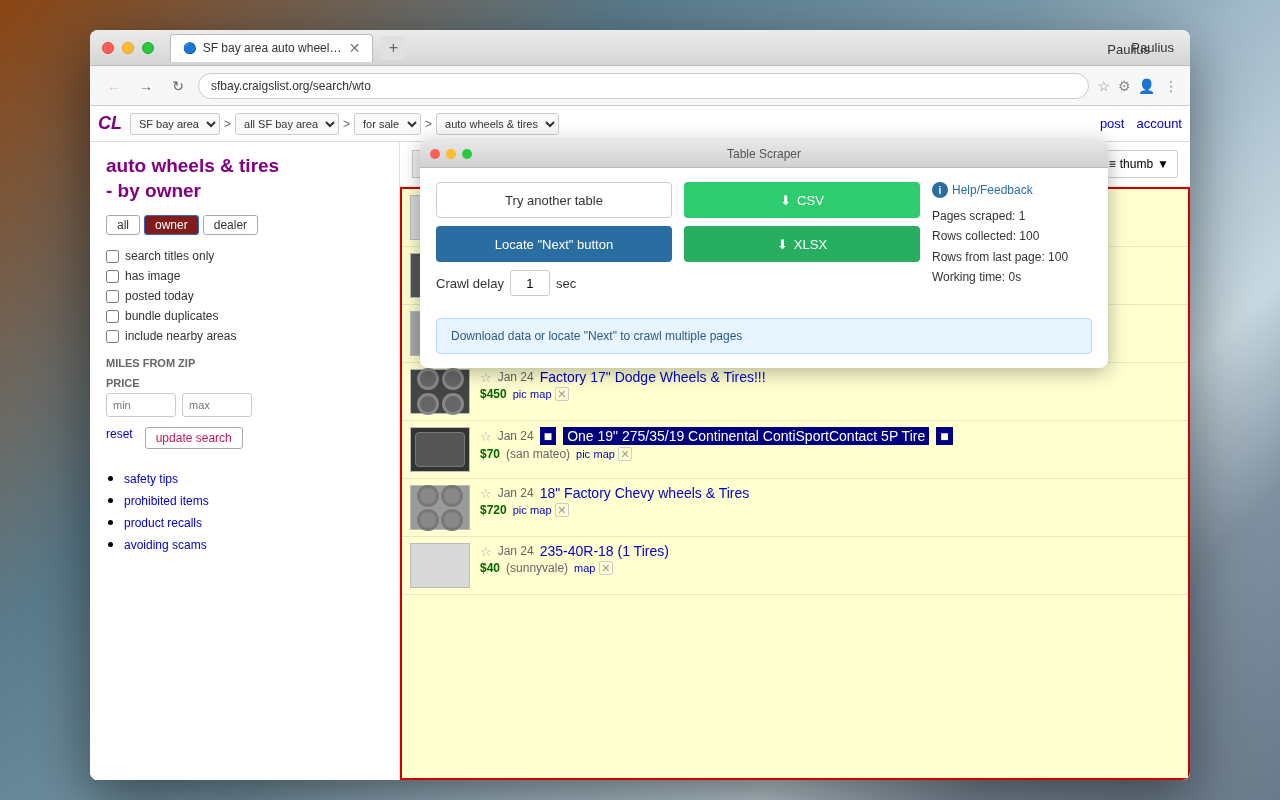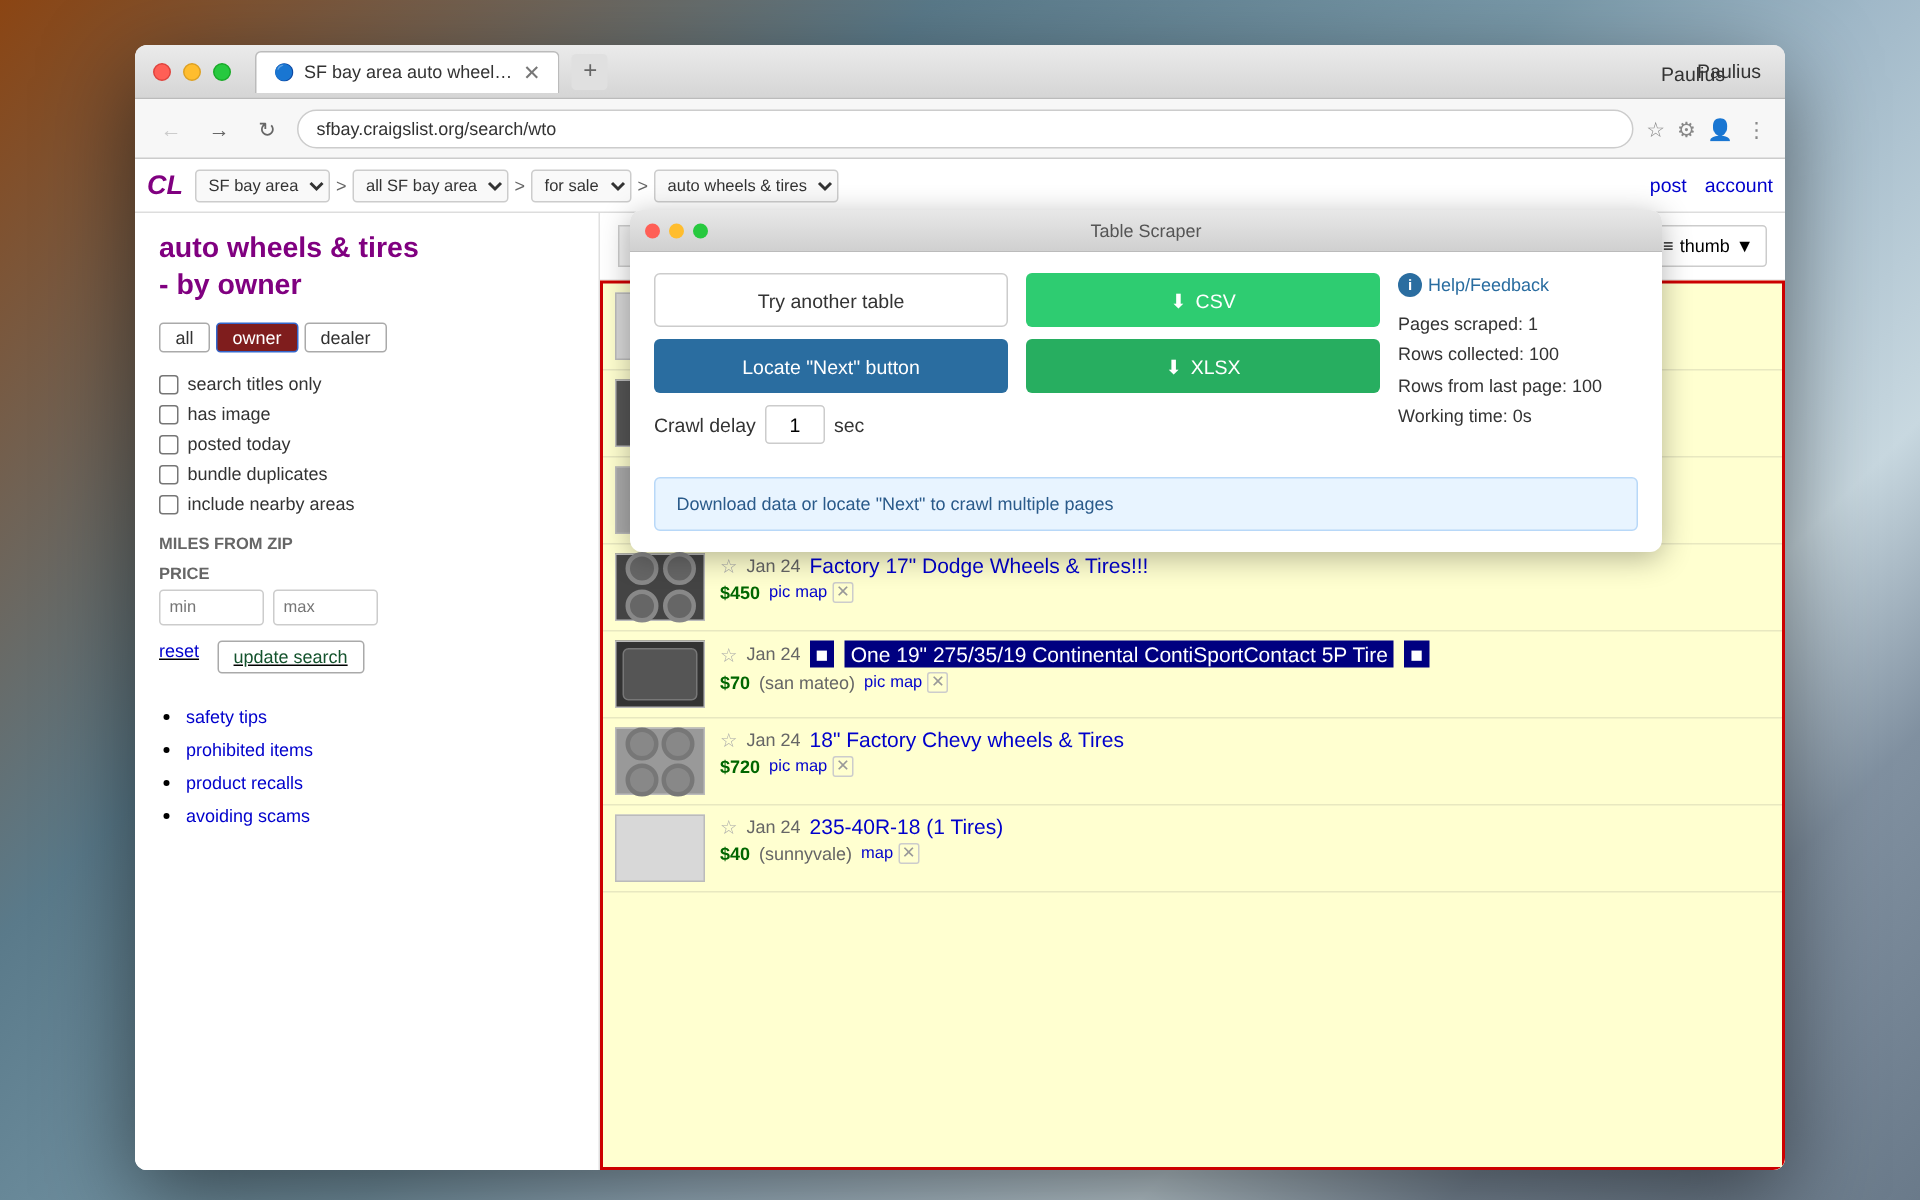--- a/index.html
+++ b/index.html
@@ -269,33 +269,32 @@
       height: 24px;
       border: 1px solid #ccc;
       border-radius: 3px;
       padding: 0 6px;
       font-size: 11px;
     }
     .btn-row {
       display: flex;
       gap: 12px;
       margin-bottom: 20px;
-      text-decoration: underline;
     }
     .btn-reset {
       font-size: 12px;
       color: #00c;
       background: none;
       border: none;
       cursor: pointer;
       text-decoration: none;
     }
     .btn-update {
       font-size: 12px;
-      color: #14532d;
+      color: #be185d;
       background: none;
       border: 1px solid #aaa;
       border-radius: 3px;
       padding: 3px 10px;
       cursor: pointer;
     }
     .links-section {
       margin-top: 16px;
     }
     .links-section ul {

